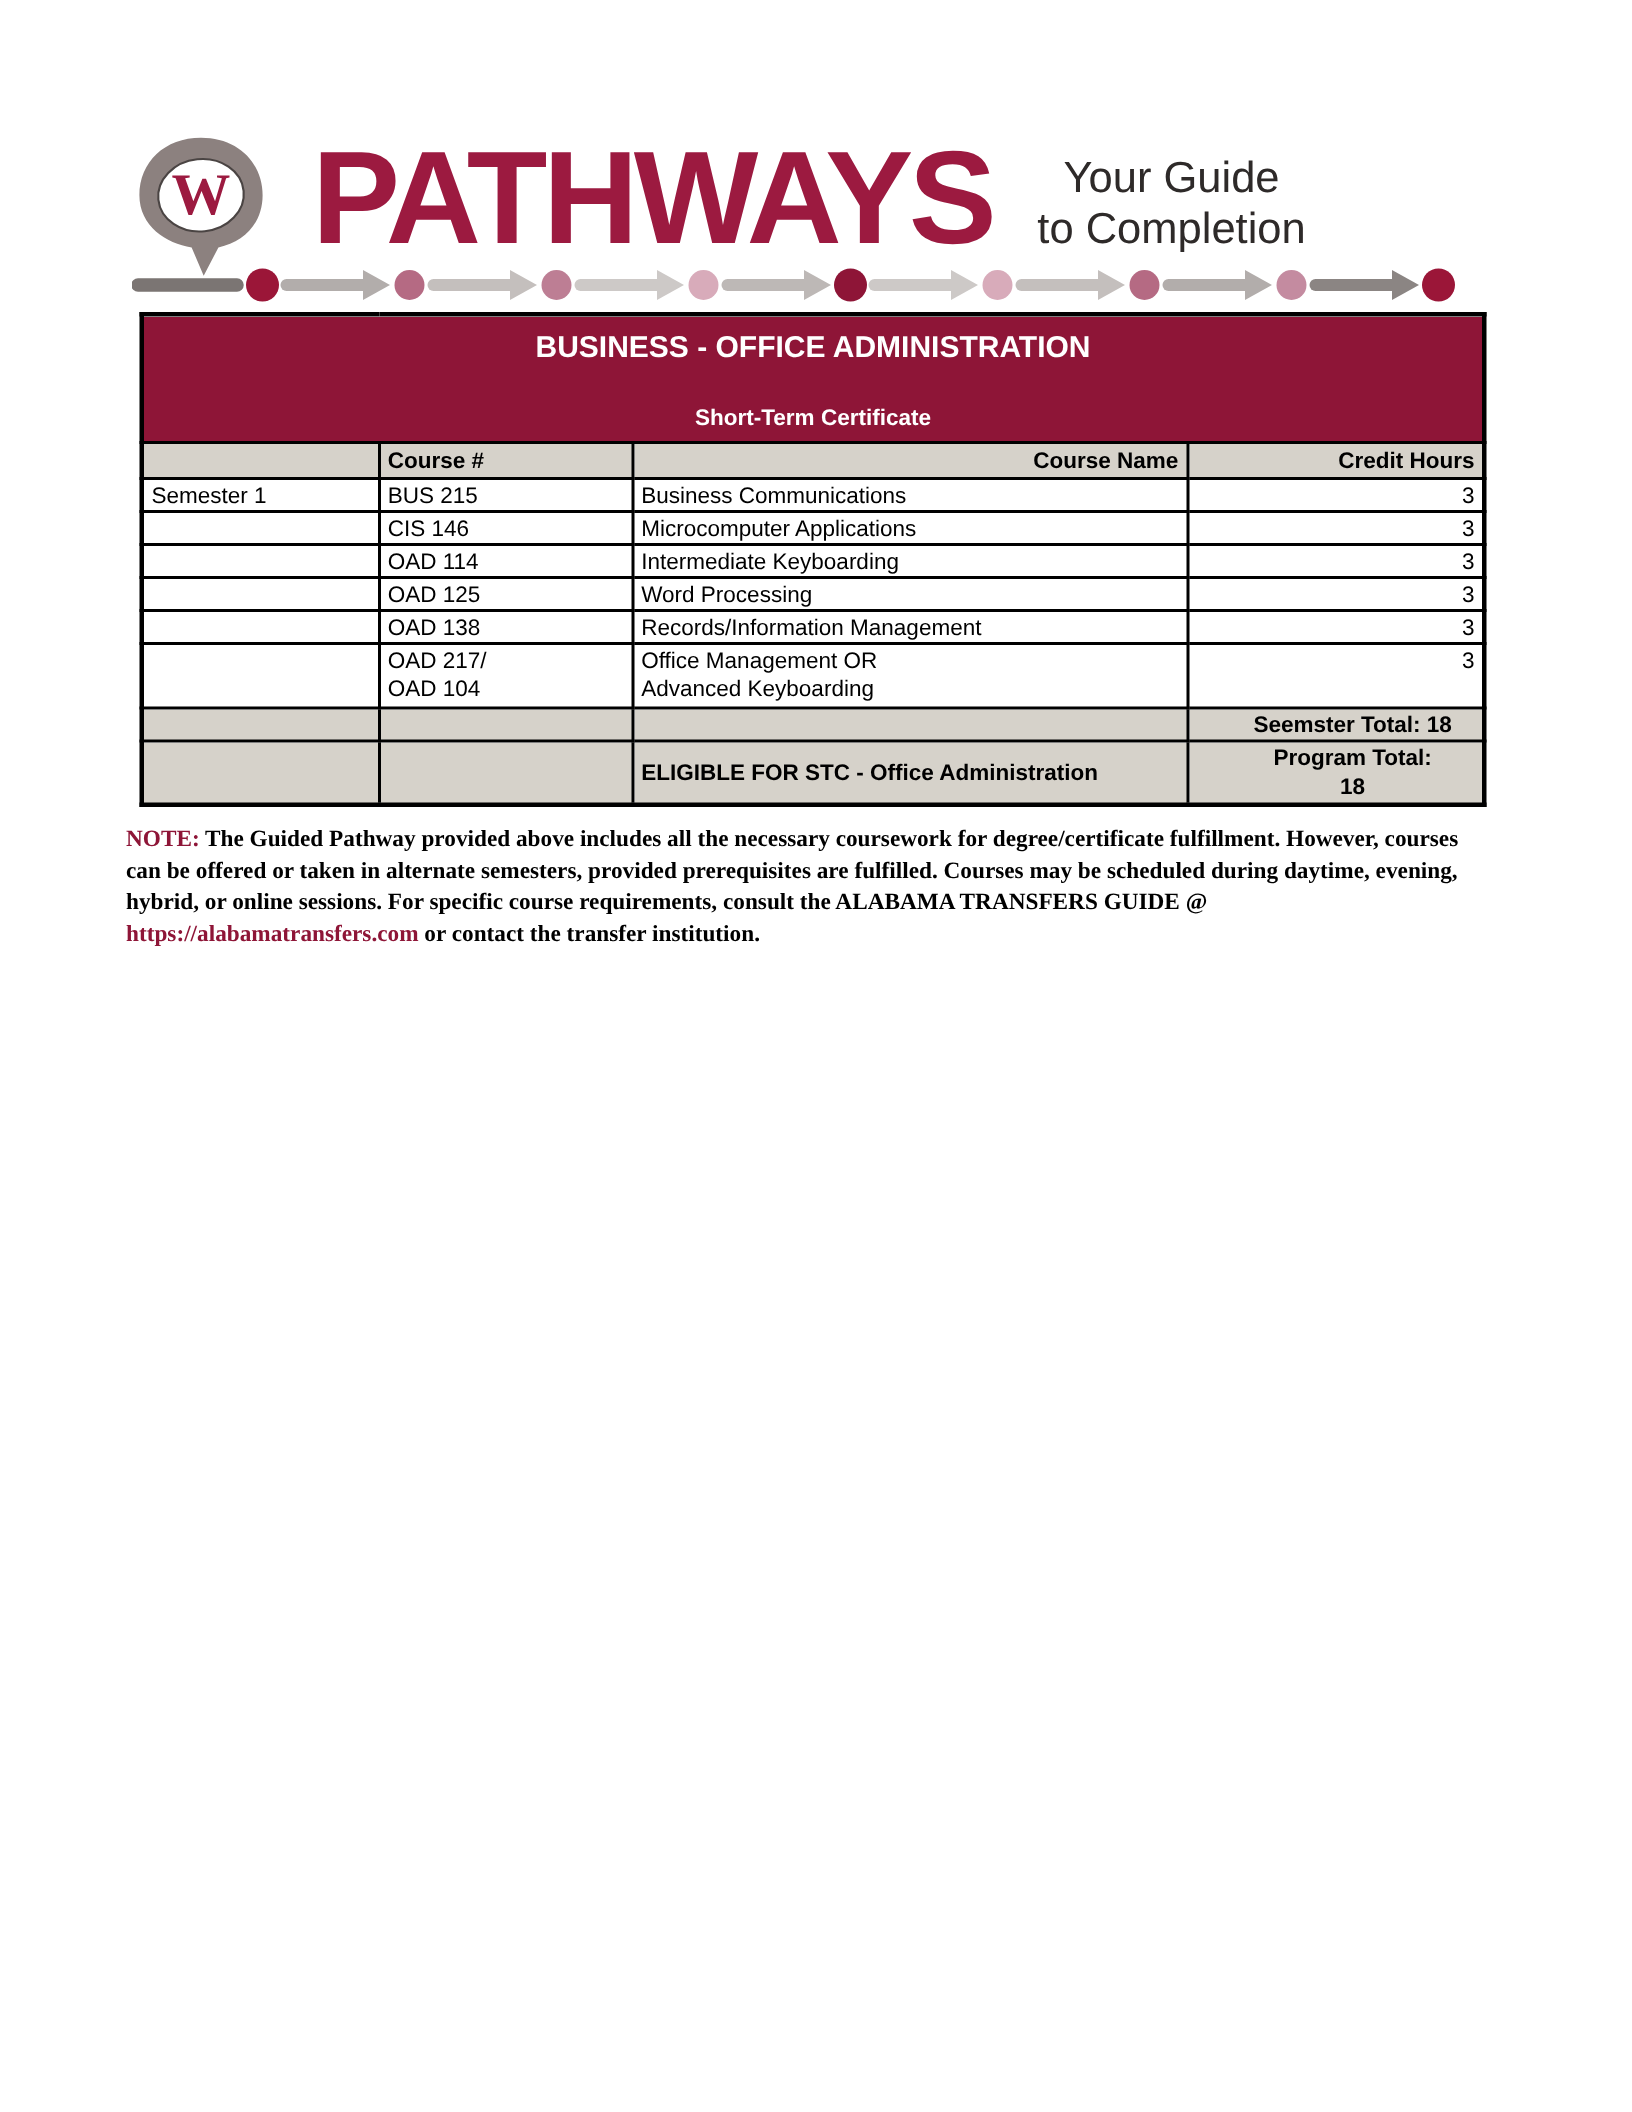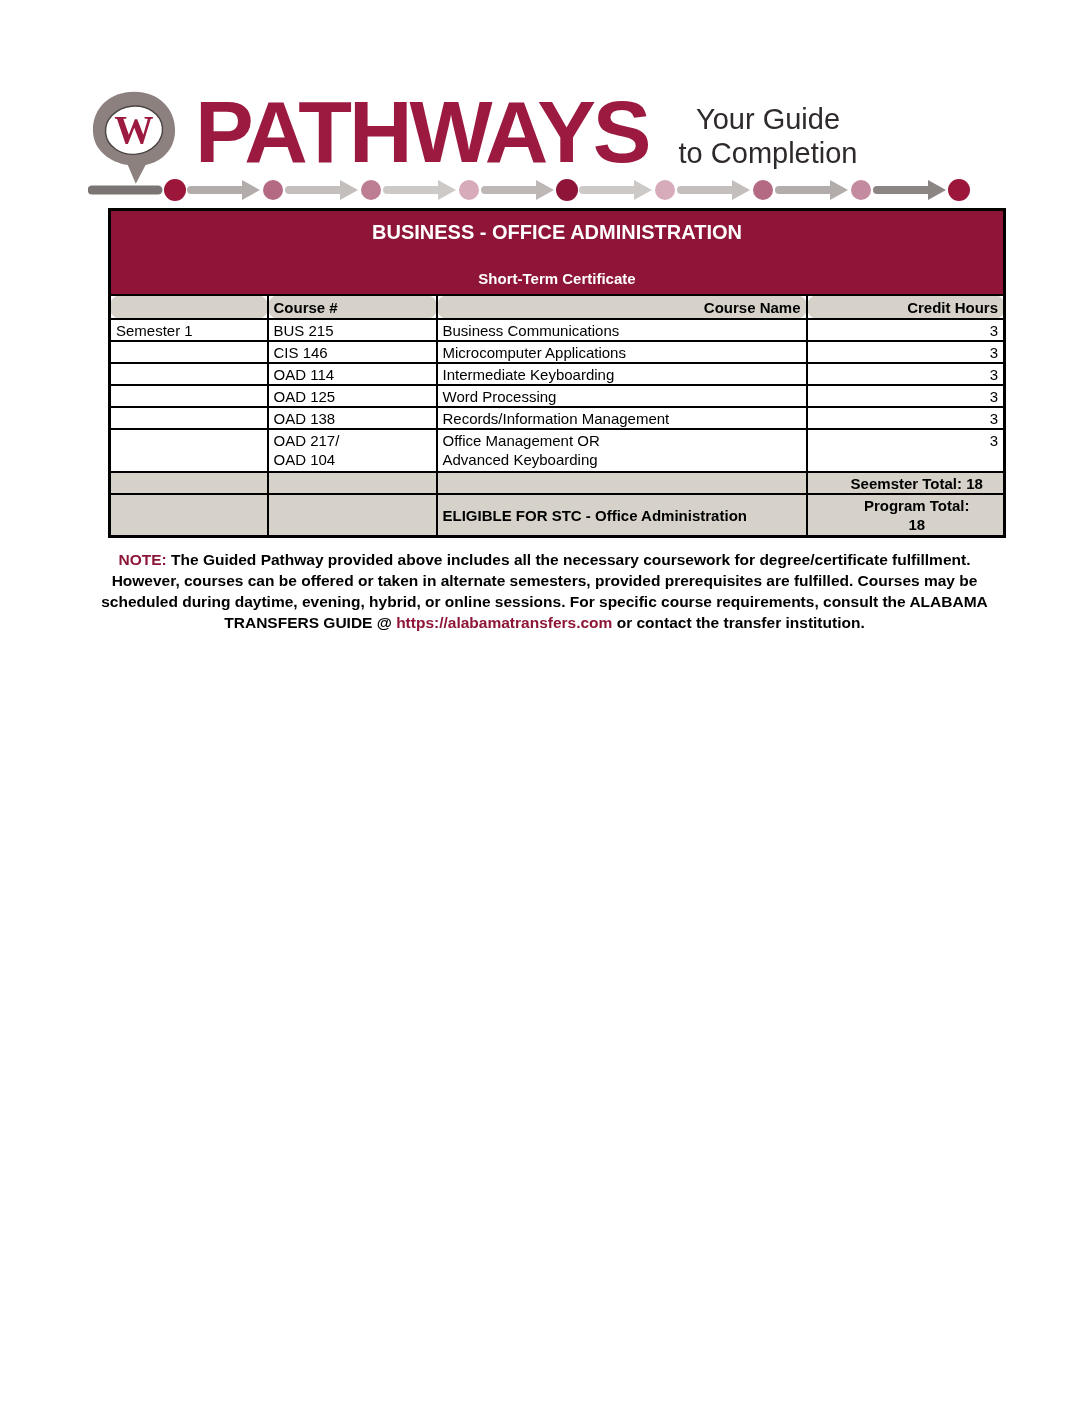--- a/index.html
+++ b/index.html
@@ -11,65 +11,65 @@
     color:#000;
     overflow:hidden;
   }
 
   
   .header{position:absolute;left:88px;top:86px;width:900px;}
   .logo-row{display:flex;align-items:flex-start;}
   .logo-bubble{width:92px;height:100px;margin-top:4px;flex:0 0 auto;}
   .wordmark{
     font-size:88px;font-weight:bold;line-height:92px;
-    color:#9c1a40;letter-spacing:-3px;margin-left:15px;
+    color:#9c1a40;letter-spacing:-3px;margin-left:28px;
     font-family:"Liberation Sans", sans-serif;
   }
   .tagline{
     margin-left:30px;margin-top:16px;
     font-size:29px;line-height:34px;color:#2e2a29;
     text-align:center;white-space:nowrap;
   }
   .timeline{position:absolute;left:0;top:90px;}
 
   
   .course-table{
-    position:absolute;left:108px;top:208px;
+    position:absolute;left:93px;top:208px;
     width:895px;border-collapse:collapse;table-layout:fixed;
     font-size:15px;
   }
   .course-table td{
     border:2px solid #000;
     padding:0 5px;height:20px;
     vertical-align:middle;
     overflow:hidden;
   }
   .course-table{border:3px solid #000;}
   .banner-cell{
     background:#8e1537;color:#fff;text-align:center;
     height:83px !important;border-bottom:2px solid #000;
   }
   .banner-title{font-size:20px;font-weight:bold;margin-top:2px;}
   .banner-subtitle{font-size:15px;font-weight:bold;margin-top:26px;}
-  .header-row td{background:#d6d2ca;font-weight:bold;height:22px;border-radius:11px;}
+  .header-row td{background:#d6d2ca;font-weight:bold;height:22px;}
   .cell-credits{text-align:right;}
   .header-row .cell-name{text-align:right;}
   .multiline td{white-space:pre-line;vertical-align:top;line-height:19px;padding-top:1px;height:40px;}
   .total-row td{background:#d6d2ca;font-weight:bold;}
   .total-row .cell-credits{text-align:center;white-space:pre-line;padding-left:28px;}
   .program-row td{height:40px;}
   .program-row .cell-name{text-align:left;font-weight:bold;}
   .program-row .cell-credits{line-height:19px;vertical-align:middle;}
 
   
   .note{
-    position:absolute;left:96px;top:533px;width:897px;
-    font-family:Liberation Sans, sans-serif;
+    position:absolute;left:84px;top:533px;width:897px;
+    font-family:Liberation Serif, serif;
     font-weight:bold;font-size:15.5px;line-height:21px;
-    color:#000;text-align:center;
+    color:#000;text-align:left;
   }
   .note-label{color:#8e1537;}
   .note-link{color:#8e1537;text-decoration:none;cursor:pointer;}
 </style>
 </head>
 <body>
 
 <div class="page">
 
   <div class="header">

